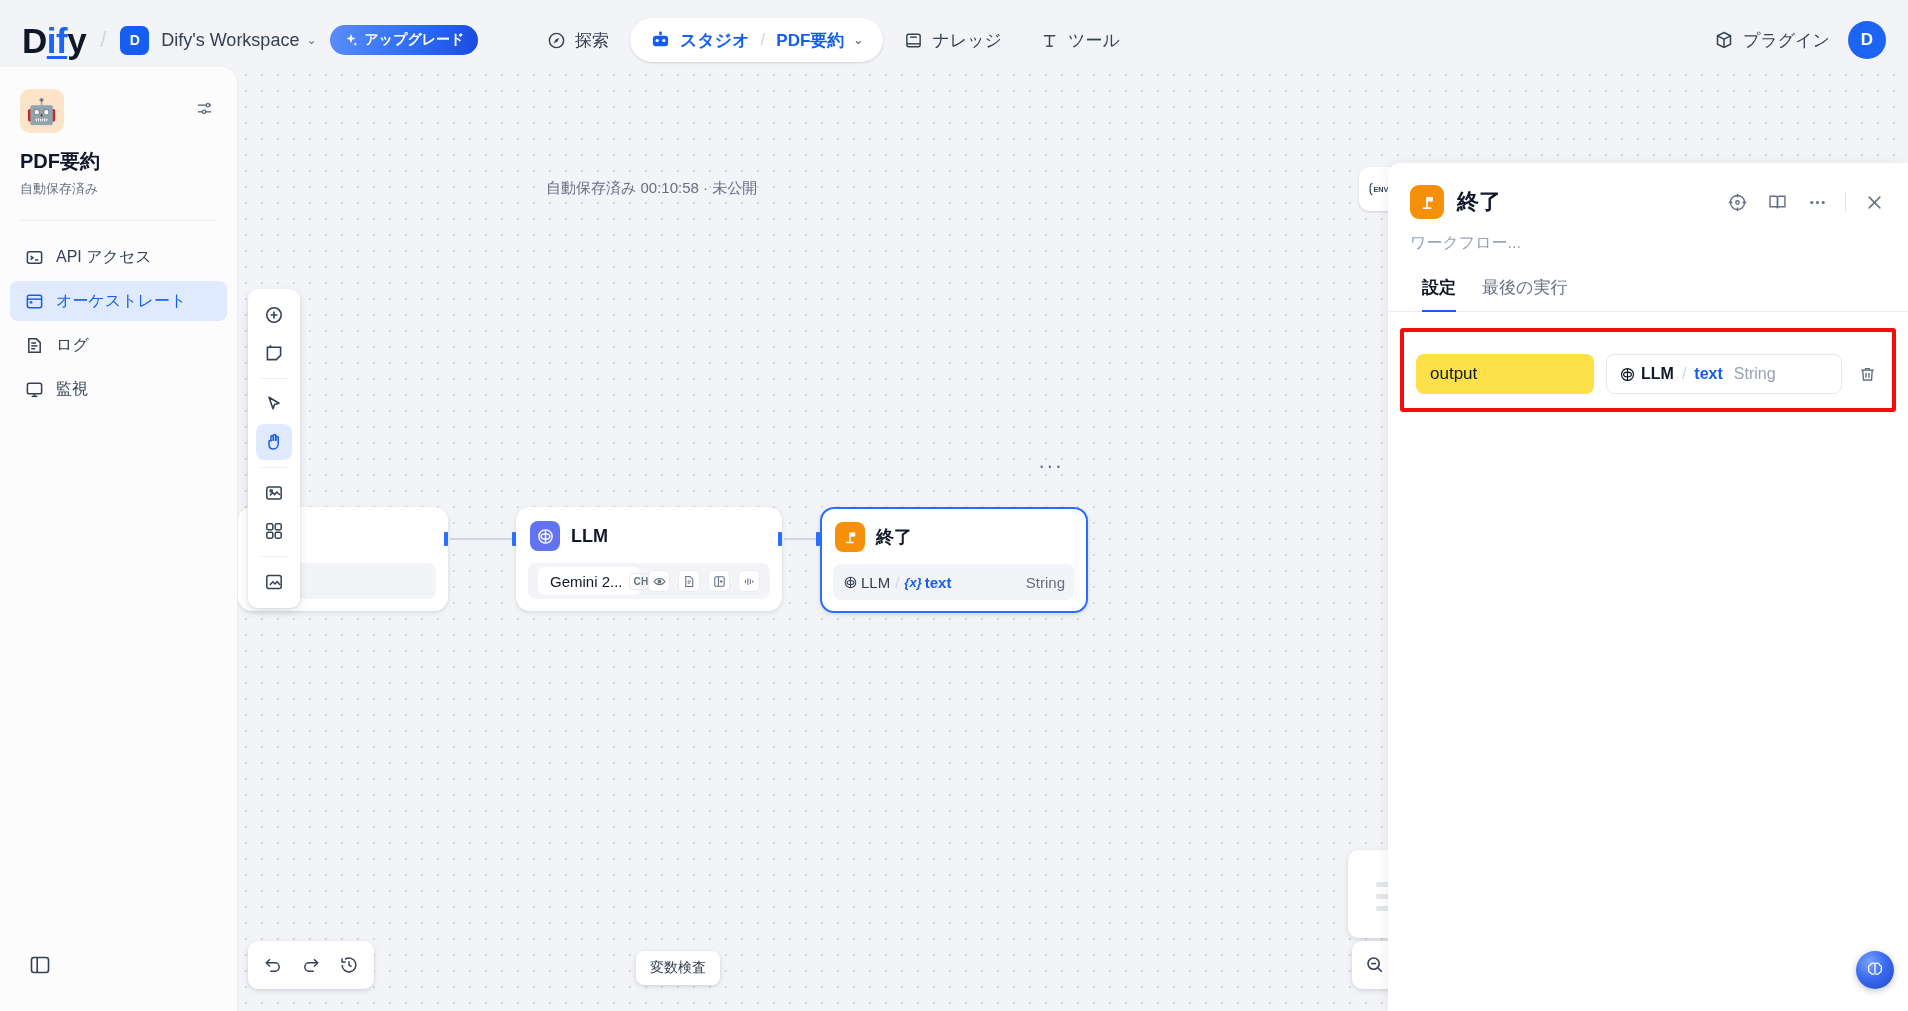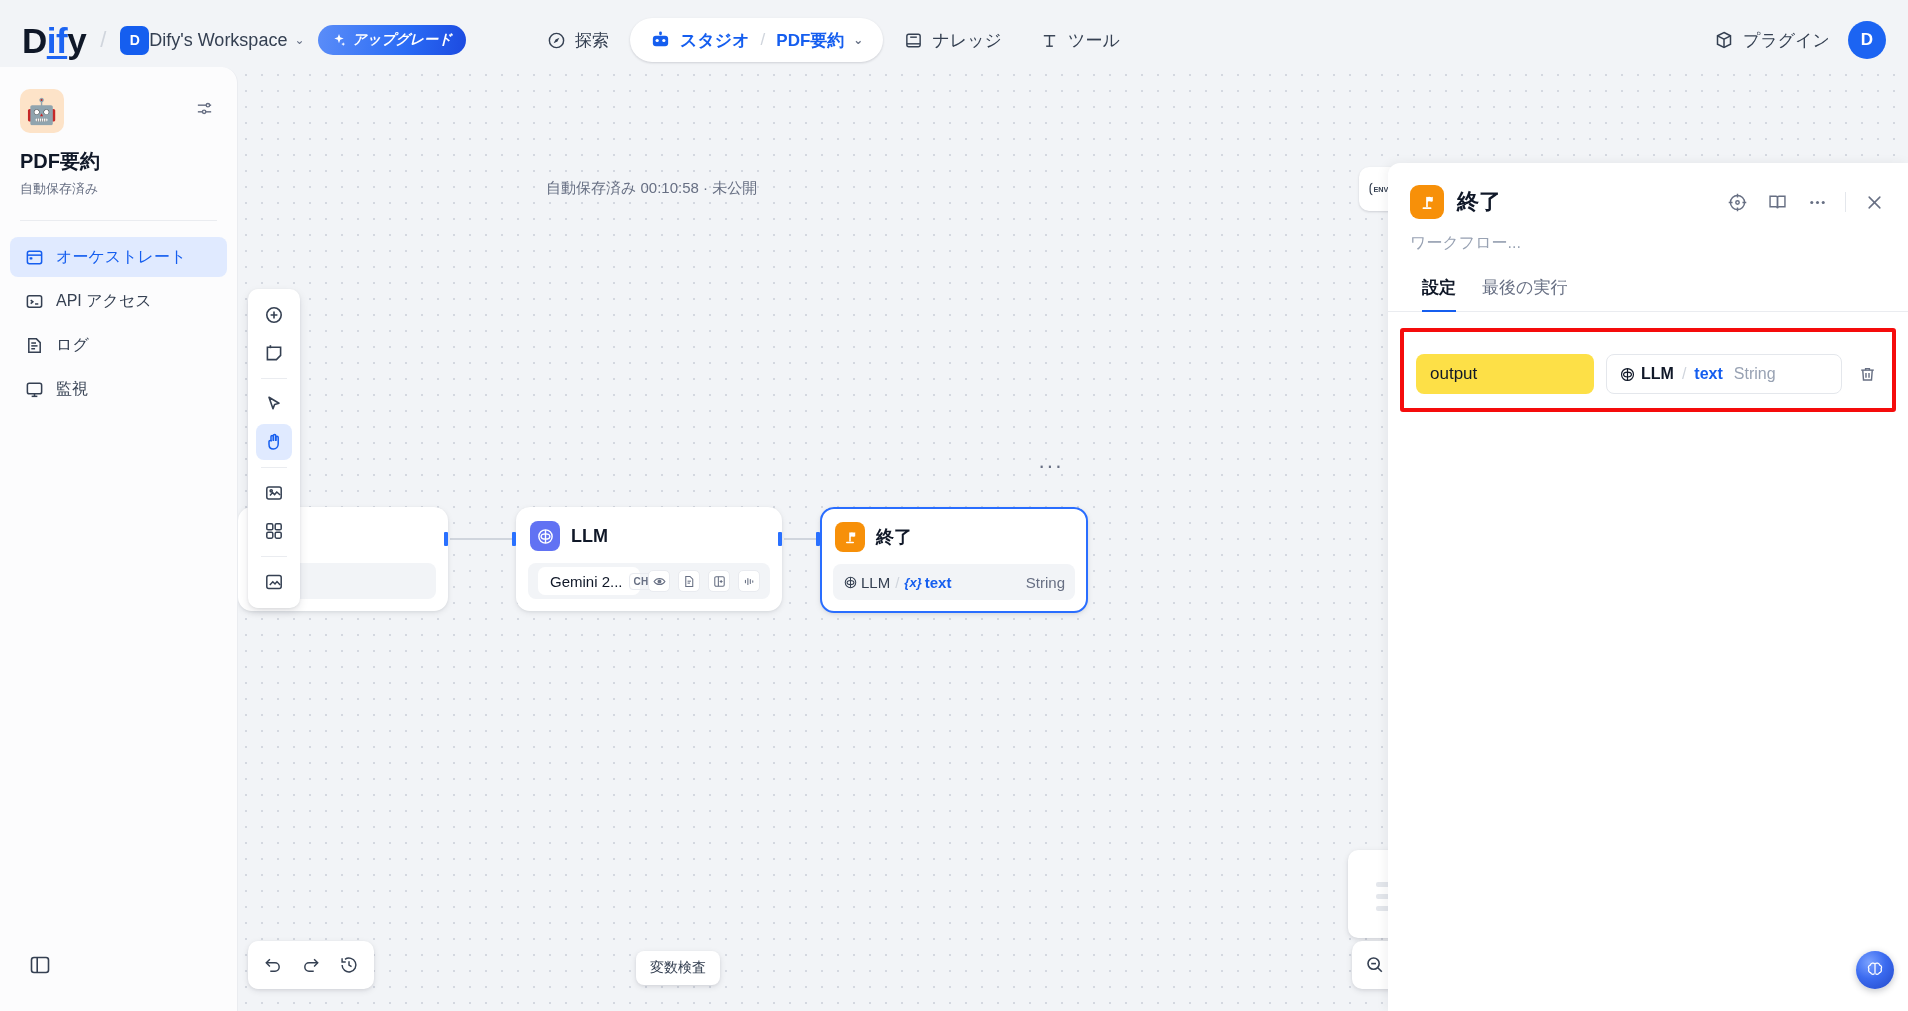--- a/index.html
+++ b/index.html
@@ -24,31 +24,30 @@
     display: flex; align-items: baseline;
   }
   .logo .mid { color: #1c64f2; text-decoration: underline; text-underline-offset: 3px; text-decoration-thickness: 3px; }
   .topslash { color: #d0d5dd; font-size: 22px; margin: 0 14px; font-weight: 300; }
   .ws-badge {
     width: 29px; height: 29px; border-radius: 7px; background: #155eef;
     color: #fff; font-size: 14px; font-weight: 600;
     display: flex; align-items: center; justify-content: center;
   }
   .ws-name {
-    font-size: 18px; color: #354052; font-weight: 400;
+    margin-left: 12px; font-size: 18px; color: #354052; font-weight: 400;
     display: flex; align-items: center; gap: 7px;
   }
   .chev { font-size: 12px; color: #667085; }
   .upgrade-btn {
     margin-left: 14px; height: 30px; padding: 0 14px; border-radius: 15px;
     background: linear-gradient(100deg,#5b8df8 0%,#2a6bf5 60%,#1c4ae0 100%);
     color: #fff; font-size: 14px; font-weight: 600;
     display: flex; align-items: center; gap: 6px; cursor: pointer; border: none;
     font-family: inherit;
-    font-style: italic;
   }
 
   .center-nav {
     position: absolute; left: 530px; top: 12px;
     display: flex; align-items: center; gap: 4px; height: 56px;
   }
   .nav-item {
     height: 44px; padding: 0 17px; border-radius: 22px;
     display: flex; align-items: center; gap: 9px;
     font-size: 17px; color: #354052; cursor: pointer; white-space: nowrap;
@@ -414,39 +413,39 @@
           <path d="M11 13.5h6"></path>
           <circle cx="13.6" cy="6.5" r="1.8"></circle>
           <circle cx="9.6" cy="13.5" r="1.8"></circle>
         </svg>
     </div>
     <div class="app-title">PDF要約</div>
     <div class="app-sub">自動保存済み</div>
   </div>
   <div class="divider"></div>
   <div class="nav-list">
+    <div class="side-item">
+      <span class="si-ico">
+        <svg width="19" height="19" viewBox="0 0 20 20" fill="none" stroke="#354052" stroke-width="1.6">
+            <rect x="2.5" y="4" width="15" height="12" rx="2"></rect>
+            <path d="M6 8.5l2.3 1.8L6 12.2"></path>
+            <path d="M10.6 12.6h3.4"></path>
+          </svg>
+      </span>
+      <span>API アクセス</span>
+    </div>
     <div class="side-item active">
       <span class="si-ico">
         <svg width="19" height="19" viewBox="0 0 20 20" fill="none" stroke="#155eef" stroke-width="1.6">
             <rect x="2.5" y="3.5" width="15" height="13" rx="2"></rect>
             <path d="M2.5 7.5h15"></path>
             <rect x="4.8" y="9.8" width="3" height="2.4" rx=".5" fill="#155eef" stroke="none"></rect>
           </svg>
       </span>
       <span>オーケストレート</span>
-    </div>
-    <div class="side-item">
-      <span class="si-ico">
-        <svg width="19" height="19" viewBox="0 0 20 20" fill="none" stroke="#354052" stroke-width="1.6">
-            <rect x="2.5" y="4" width="15" height="12" rx="2"></rect>
-            <path d="M6 8.5l2.3 1.8L6 12.2"></path>
-            <path d="M10.6 12.6h3.4"></path>
-          </svg>
-      </span>
-      <span>API アクセス</span>
     </div>
     <div class="side-item">
       <span class="si-ico">
         <svg width="19" height="19" viewBox="0 0 20 20" fill="none" stroke="#354052" stroke-width="1.6">
             <path d="M4 3h8l4 4v10H4z"></path>
             <path d="M6.6 7.4h5"></path>
             <path d="M6.6 10.4h6.6"></path>
             <path d="M6.6 13.4h4"></path>
           </svg>
       </span>

